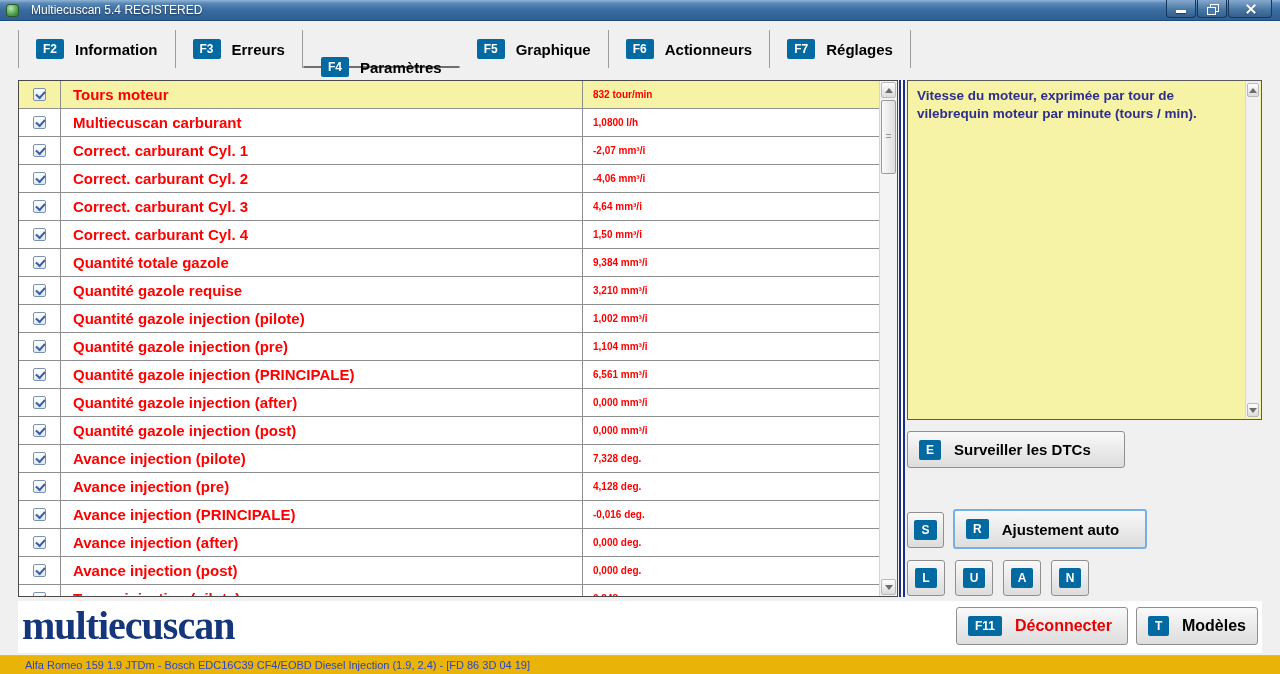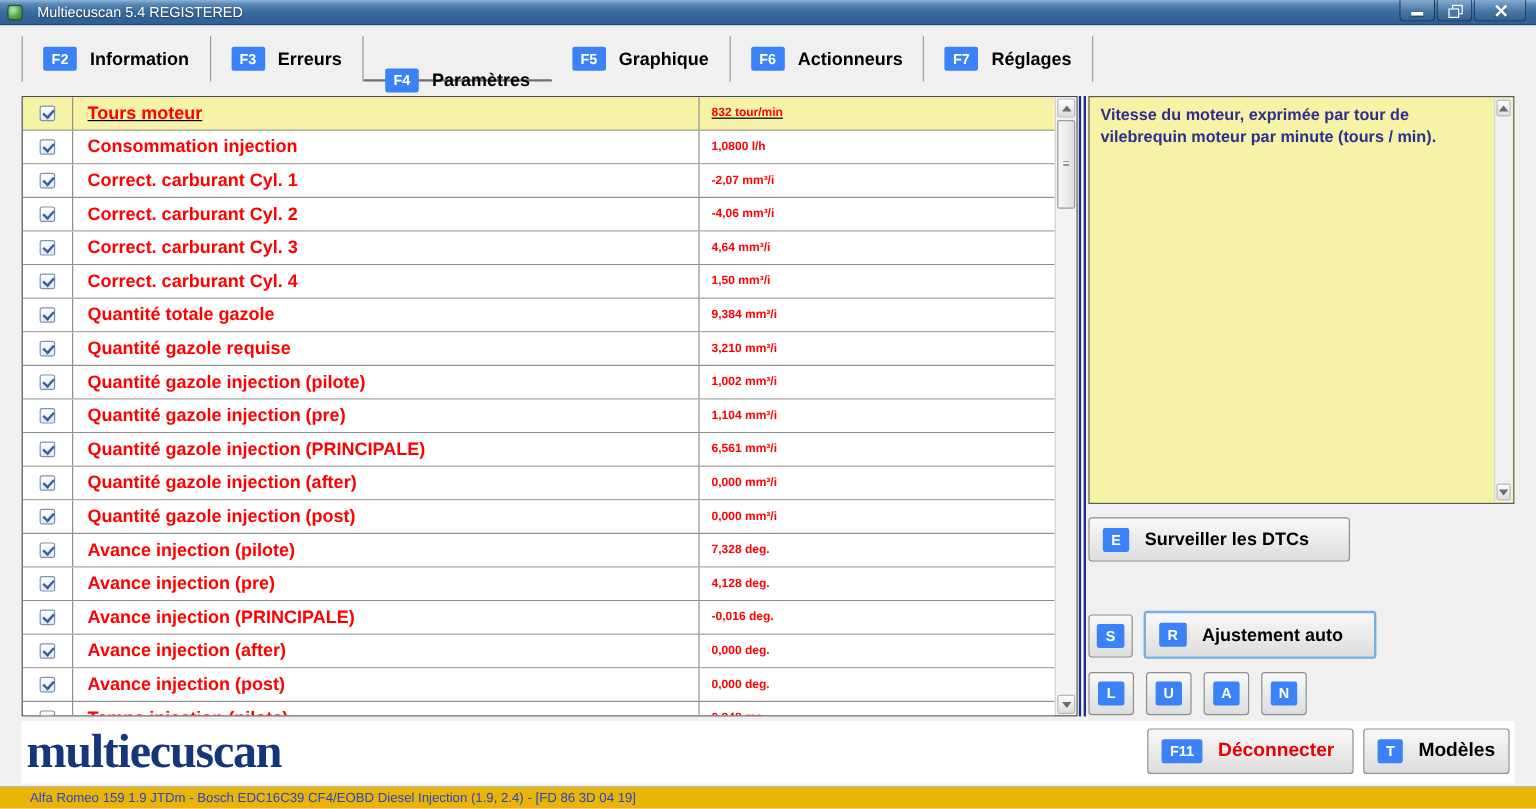--- a/index.html
+++ b/index.html
@@ -31,28 +31,28 @@
   .glyph-close{position:relative;width:11px;height:11px;}
   .glyph-close::before,.glyph-close::after{content:"";position:absolute;left:5px;top:0;width:2px;height:12px;background:#fff;box-shadow:0 1px 1px rgba(0,0,0,.35);}
   .glyph-close::before{transform:rotate(45deg);}
   .glyph-close::after{transform:rotate(-45deg);}
   
   .tabbar{position:absolute;left:18px;top:30px;height:38px;display:inline-flex;align-items:stretch;
     border-left:1px solid #9c9c9c;}
   .tab{display:flex;align-items:center;gap:11px;padding:0 17px;border-right:1px solid #9c9c9c;}
   .tab .tab-label{font-size:15px;font-weight:700;color:#000;white-space:nowrap;}
   .tab.active{border:1px solid #6f6f6f;border-radius:2px;background:#f6f6f6;margin-top:36px;}
-  .kbd{background:#3b82f6;color:#fff;font-weight:700;font-size:12px;line-height:1;
+  .kbd{background:#0369a1;color:#fff;font-weight:700;font-size:12px;line-height:1;
     padding:4px 7px;border-radius:2px;min-width:12px;text-align:center;display:inline-block;}
   
   .table-panel{position:absolute;left:18px;top:80px;width:880px;height:517px;
     border:1px solid #4a4a4a;background:#fff;overflow:hidden;}
   .rows-area{position:absolute;left:0;top:0;right:18px;bottom:0;overflow:hidden;}
   .p-row{height:28px;display:flex;align-items:center;border-bottom:1px solid #8f8f8f;background:#fff;}
-  .p-row.selected{background:#f6f2a6;text-decoration:underline;}
+  .p-row.selected{background:#f6f2a6;}
   .cell-check{width:42px;flex:0 0 auto;align-self:stretch;display:flex;align-items:center;justify-content:center;border-right:1px solid #8f8f8f;}
   .cell-name{flex:1;align-self:stretch;display:flex;align-items:center;padding-left:12px;border-right:1px solid #8f8f8f;
     color:#ff0000;font-weight:700;font-size:15px;white-space:nowrap;overflow:hidden;}
   .cell-value{width:296px;flex:0 0 auto;padding-left:10px;color:#ff0000;font-weight:700;font-size:10px;white-space:nowrap;}
   .checkbox{position:relative;width:13px;height:13px;border:1px solid #7a92b4;border-radius:2px;
     background:linear-gradient(180deg,#fefefe,#dfe9f5);}
   .checkbox::after{content:"";position:absolute;left:2px;top:2px;width:7px;height:4px;
     border-left:2px solid #3b5fa0;border-bottom:2px solid #3b5fa0;transform:rotate(-48deg);}
   
   .vscroll{position:absolute;right:0;top:0;bottom:0;width:18px;background:#f3f3f3;border-left:1px solid #d4d4d4;}
@@ -153,21 +153,21 @@
       <span class="checkbox"></span>
     </div>
     <div class="cell-name">Tours moteur</div>
     <div class="cell-value">832 tour/min</div>
   </div>
 
   <div class="p-row">
     <div class="cell-check">
       <span class="checkbox"></span>
     </div>
-    <div class="cell-name">Consommation injection</div>
+    <div class="cell-name">Multiecuscan carburant</div>
     <div class="cell-value">1,0800 l/h</div>
   </div>
 
   <div class="p-row">
     <div class="cell-check">
       <span class="checkbox"></span>
     </div>
     <div class="cell-name">Correct. carburant Cyl. 1</div>
     <div class="cell-value">-2,07 mm³/i</div>
   </div>

